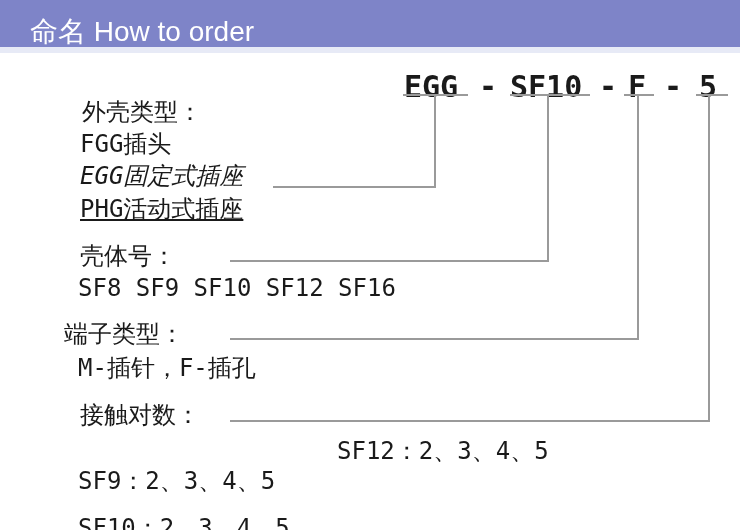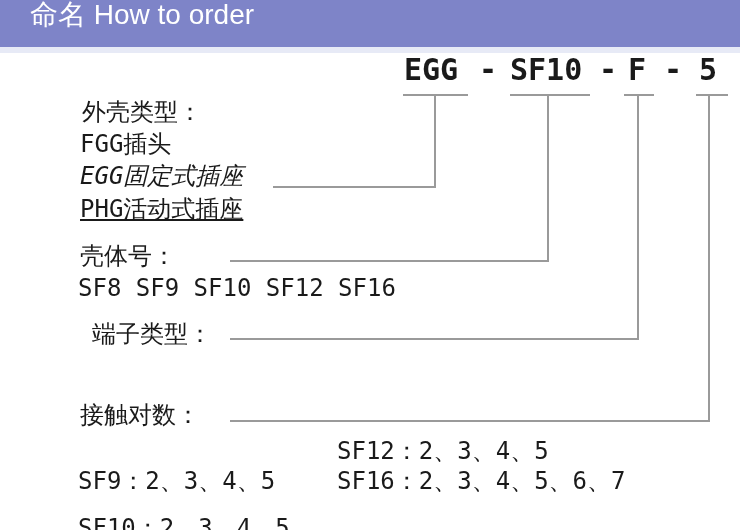--- a/index.html
+++ b/index.html
@@ -8,36 +8,36 @@
     width:740px;height:530px;
     background:#ffffff;
     overflow:hidden;
     font-family:"DejaVu Sans Mono","Liberation Mono",monospace;
     color:#1a1a1a;
   }
   
   .header-bar{
     position:absolute;left:0;top:0;width:740px;height:47px;
     background:#7e84c8;
-    display:flex;align-items:flex-start;
+    display:flex;align-items:flex-end;
   }
   .header-bar .title{
     margin-left:30px;
     font-family:"Liberation Sans","DejaVu Sans",sans-serif;
     font-size:28px;line-height:30px;
     color:#ffffff;
     white-space:nowrap;
   }
   .header-strip{
     position:absolute;left:0;top:47px;width:740px;height:6px;
     background:#e7eaf6;
   }
   
   .code-seg{
-    position:absolute;top:55px;
+    position:absolute;top:72px;
     font-size:30px;line-height:30px;font-weight:bold;
     white-space:pre;
   }
   
   .hline,.vline{position:absolute;background:#9a9a9a;}
   .hline{height:2px;}
   .vline{width:2px;}
   
   .txt{
     position:absolute;
@@ -81,21 +81,21 @@
   <div class="hline" style="left:230px;top:420px;width:480px;"></div>
 
   <div class="txt" style="left:82px;top:97px;">外壳类型：</div>
   <div class="txt" style="left:80px;top:129px;">FGG插头</div>
   <div class="txt" style="left:80px;top:161px;font-style:italic;">EGG固定式插座</div>
   <div class="txt" style="left:80px;top:194px;text-decoration:underline;">PHG活动式插座</div>
 
   <div class="txt" style="left:80px;top:241px;">壳体号：</div>
   <div class="txt" style="left:78px;top:273px;">SF8 SF9 SF10 SF12 SF16</div>
 
-  <div class="txt" style="left:92px;top:319px;">端子类型：</div>
+  <div class="txt" style="left:64px;top:319px;">端子类型：</div>
+  <div class="txt" style="left:78px;top:353px;">M-插针，F-插孔</div>
 
   <div class="txt" style="left:80px;top:400px;">接触对数：</div>
   <div class="txt" style="left:78px;top:466px;text-align:right;">SF9：2、3、4、5</div>
   <div class="txt" style="left:78px;top:497px;margin-top:16px;">SF10：2、3、4、5</div>
   <div class="txt" style="left:337px;top:436px;">SF12：2、3、4、5</div>
-  <div class="txt" style="left:337px;top:466px;">SF16：2、3、4、5、6、7</div>
 
 </div>
 
 </body></html>

